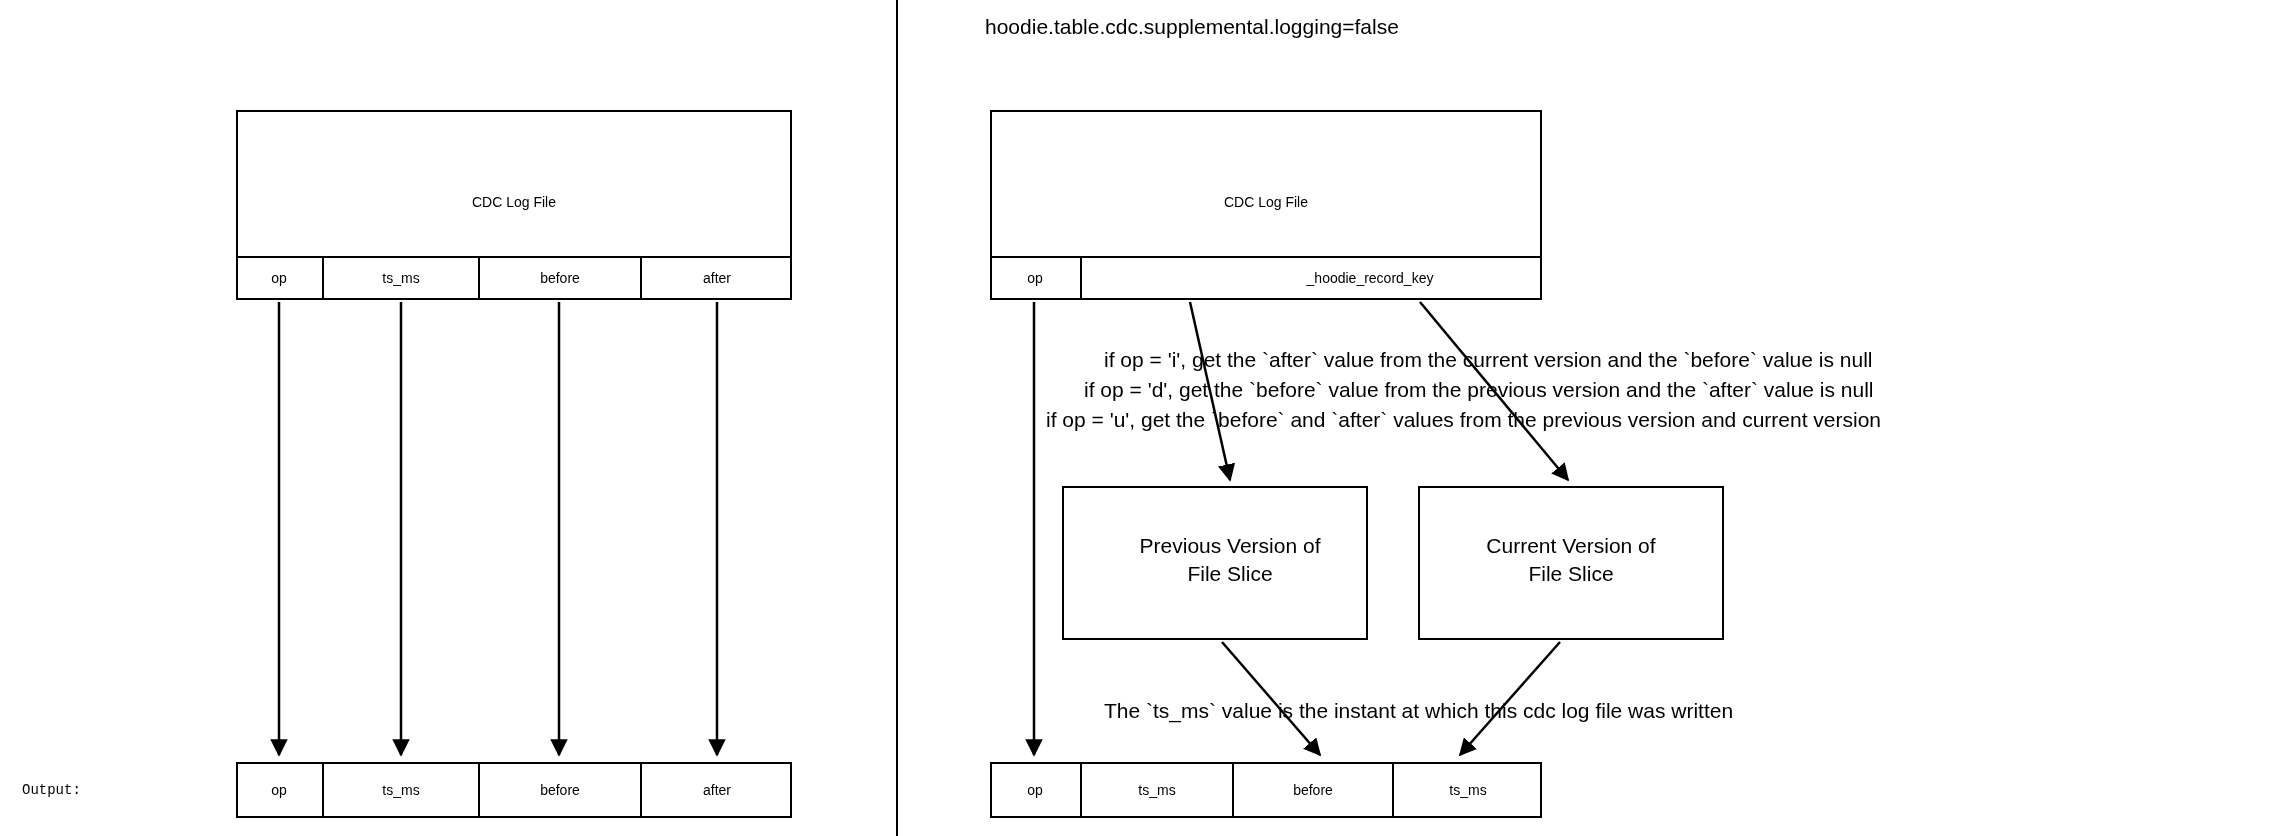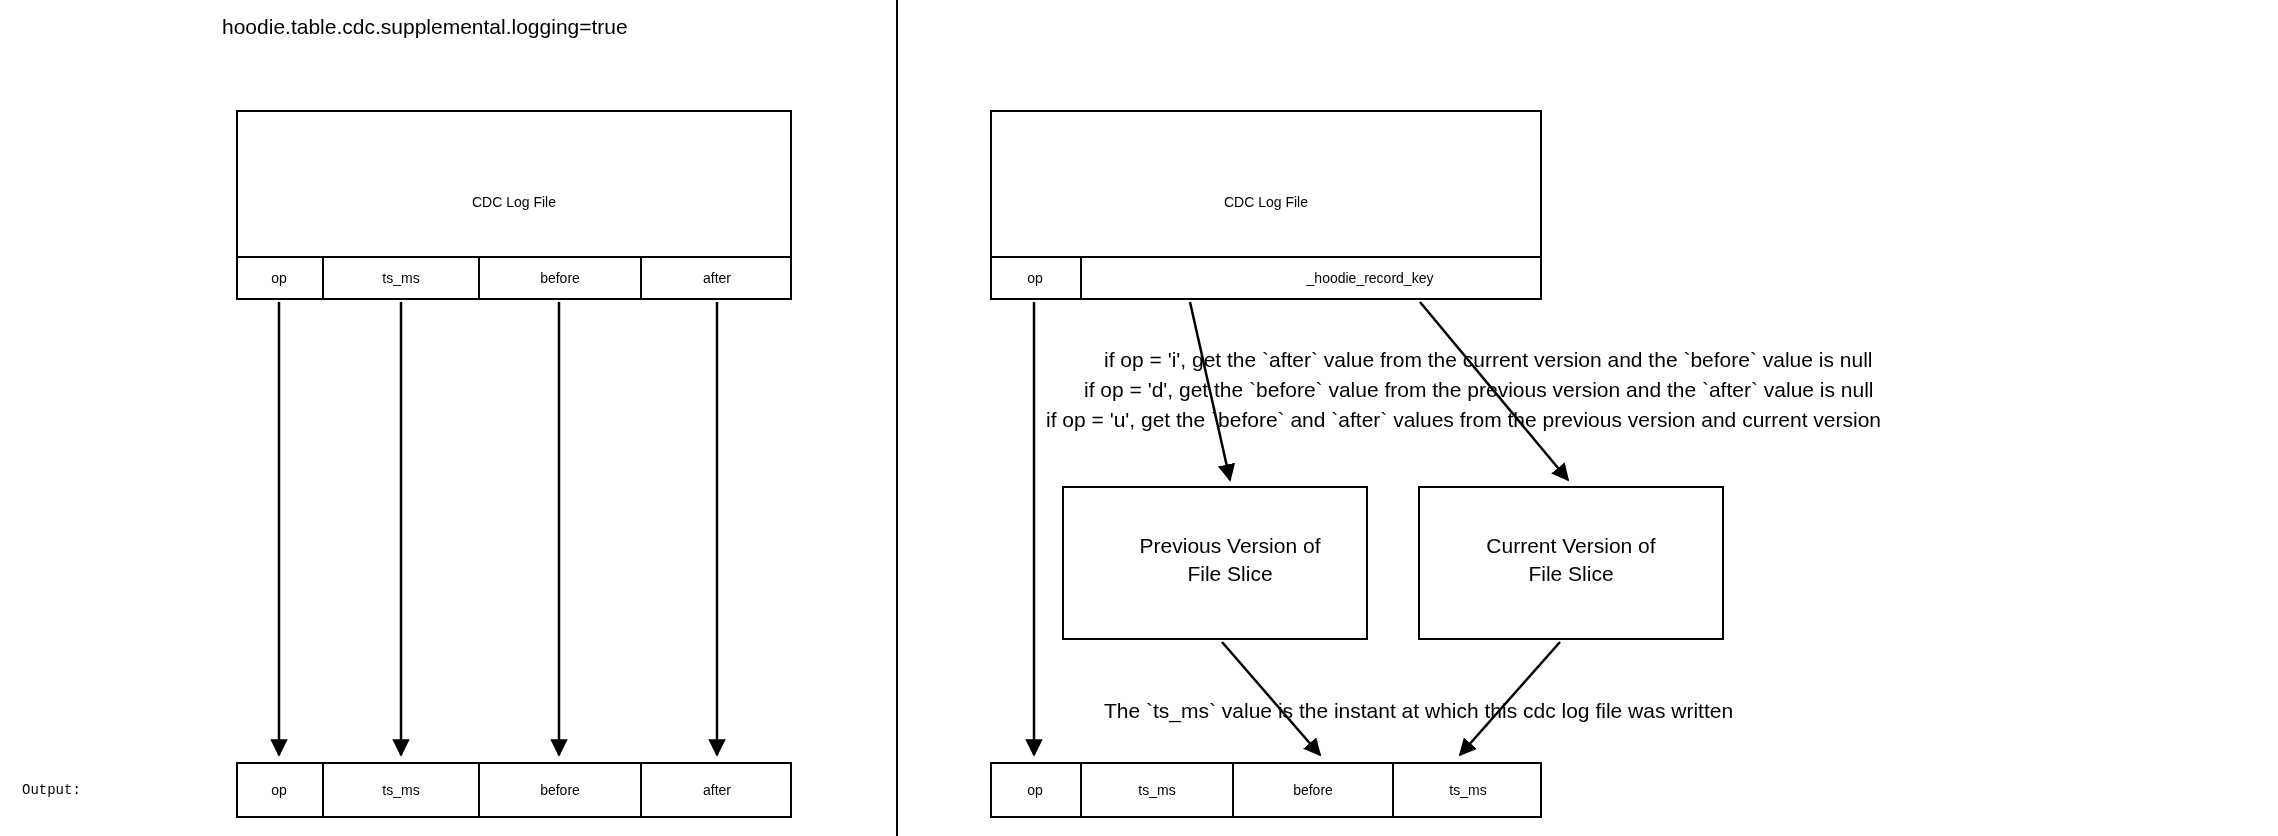--- a/index.html
+++ b/index.html
@@ -17,22 +17,22 @@
   svg.overlay{position:absolute;left:0;top:0;width:2278px;height:836px;
               pointer-events:none;}
   .divider{position:absolute;background:#000;width:2px;}
   .outlabel{position:absolute;font-size:14px;line-height:24px;white-space:nowrap;font-family:Liberation Mono, monospace;}
 </style>
 </head>
 <body>
 
 <div class="canvas">
 
-  <div class="ttl" style="left:222px;top:14px;">hoodie.table.cdc.supplemental.logging=true</div>
 
+  <div class="ttl" style="left:985px;top:14px;">hoodie.table.cdc.supplemental.logging=false</div>
 
   <div class="divider" style="left:896px;top:0px;height:838px;"></div>
 
   <div class="box" style="left:236px;top:110px;width:556px;height:190px;"></div>
 
   <div class="abs" style="left:236px;top:256px;width:556px;height:2px;background:#000;"></div>
   <div class="celltext" style="left:236px;top:190px;width:556px;">CDC Log File</div>
 
   <div class="abs" style="left:322px;top:258px;width:2px;height:42px;background:#000;"></div>
   <div class="abs" style="left:478px;top:258px;width:2px;height:42px;background:#000;"></div>

